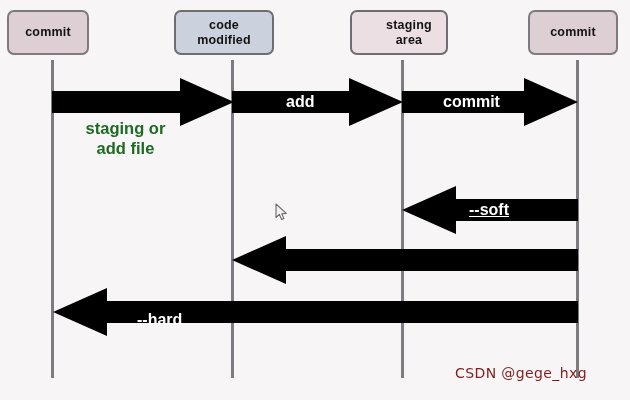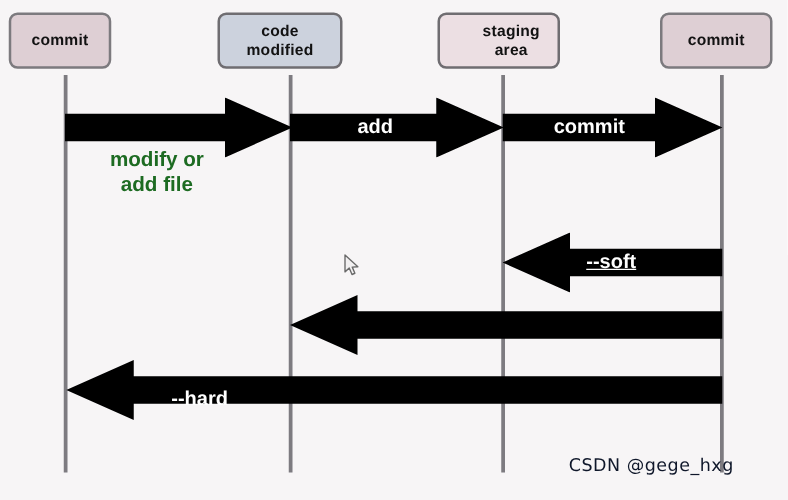--- a/index.html
+++ b/index.html
@@ -59,21 +59,21 @@
     font-weight: bold;
     color: #1d6b22;
     line-height: 1.22;
     text-align: center;
     white-space: pre-line;
   }
   
   .watermark {
     position: absolute;
     font-size: 14px;
-    color: #0f172a;
+    color: #7f1d1d;
     letter-spacing: 0.4px;
     white-space: nowrap;
     font-family: "DejaVu Sans", sans-serif;
   }
   
   .cursor {
     position: absolute;
     width: 14px;
     height: 19px;
   }
@@ -139,21 +139,21 @@
     </svg>
   </div>
 
   <div class="arrow" style="left:53px; top:288px; width:525px; height:48px;">
     <svg width="525" height="48" viewBox="0 0 525 48">
       <path d="M525,13 L54,13 L54,0 L0,24 L54,48 L54,35 L525,35 Z" fill="#000000"></path>
     </svg>
   </div>
   <div class="arrow-label" style="left:137px; top:312px;">--hard</div>
 
-  <div class="annotation" style="left:58px; top:118px; width:135px;">modify or
+  <div class="annotation" style="left:58px; top:118px; width:135px;">staging or
 add file</div>
 
   <div class="watermark" style="left:455px; top:365px;">CSDN @gege_hxg</div>
 
   <div class="cursor" style="left:275px; top:203px;">
     <svg width="14" height="19" viewBox="0 0 14 19">
       <path d="M1,1 L1,14.5 L4.4,11.4 L6.6,16.6 L8.9,15.6 L6.8,10.7 L11.3,10.4 Z" fill="#f2f0f1" stroke="#6a6a6a" stroke-width="1.1" stroke-linejoin="round"></path>
     </svg>
   </div>
 

